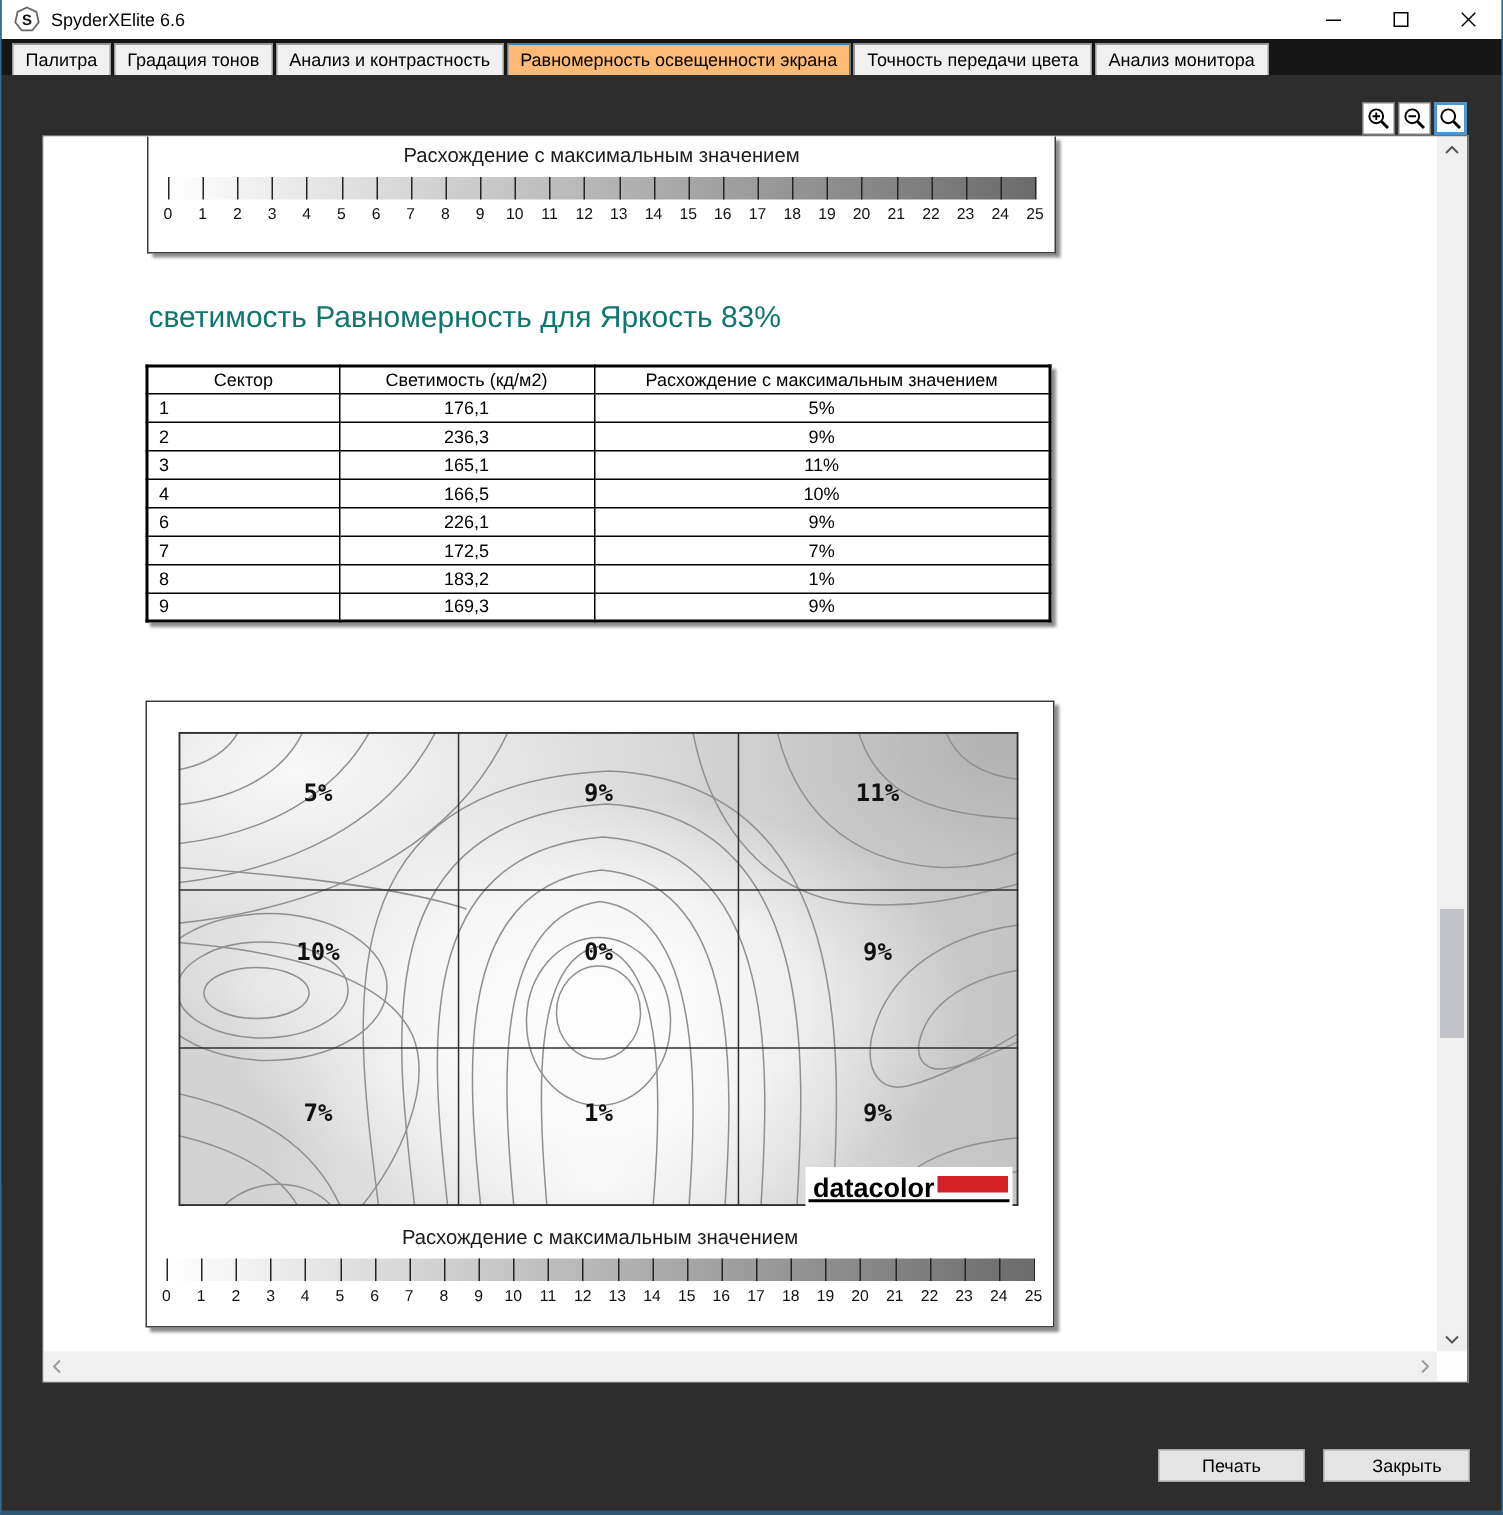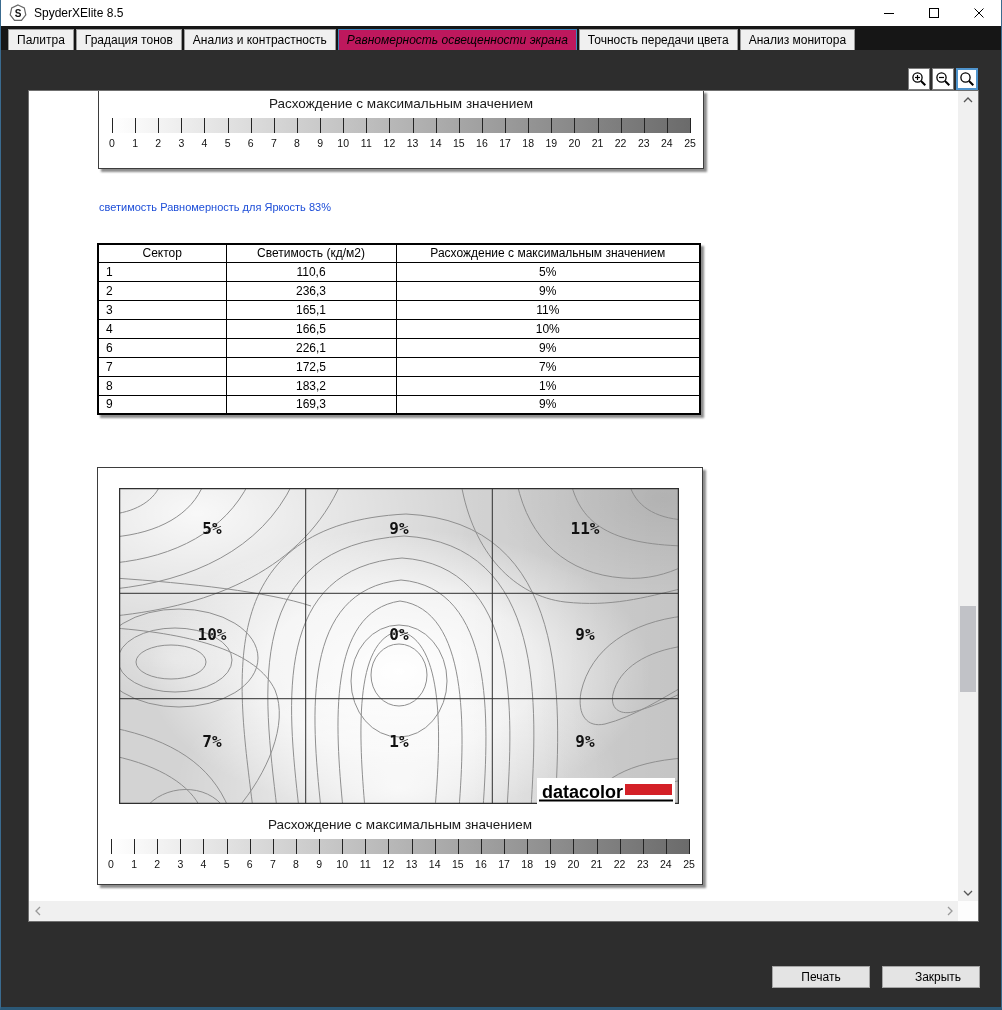--- a/index.html
+++ b/index.html
@@ -10,21 +10,21 @@
   
   .titlebar { position: absolute; left: 0; top: 0; width: 100%; height: 26px; background: #fff; display: flex; align-items: center; }
   .appicon { margin-left: 8px; width: 18px; height: 18px; }
   .apptitle { margin-left: 7px; font-size: 12px; color: #000; }
   .wincontrols { position: absolute; right: 0; top: 0; height: 26px; display: flex; }
   .winbtn { width: 45px; height: 26px; display: flex; align-items: center; justify-content: center; background: #fff; }
 
   
   .tabbar { position: absolute; left: 0; top: 26px; width: 100%; height: 24px; background: #161616; display: flex; align-items: flex-end; padding-left: 7px; column-gap: 2px; }
   .tab { height: 21px; line-height: 20px; padding: 0 8px; background: #f0f0f0; color: #000; font-size: 12px; white-space: nowrap; border: 1px solid #9a9a9a; border-bottom: none; }
-  .tab.active { background: #be185d; border-color: #3d86bd; font-style: italic; }
+  .tab.active { background: #fdba74; border-color: #3d86bd; }
 
   
   .client { position: absolute; left: 0; top: 50px; width: 100%; height: 739px; background: #2d2d2d; }
 
   .toolbar { position: absolute; top: 18px; right: 23px; display: flex; column-gap: 2px; }
   .toolbtn { width: 22px; height: 22px; background: #fff; border: 1px solid #7c7c7c; display: flex; align-items: center; justify-content: center; }
   .toolbtn.selected { border: 2px solid #4f94cd; }
 
   
   .viewport { position: absolute; left: 27px; top: 40px; width: 951px; height: 832px; background: #fff; border: 1px solid #6f6f6f; }
@@ -45,21 +45,21 @@
   
   .scale { position: absolute; left: 0; right: 0; }
   .scale .stitle { text-align: center; font-size: 13.5px; color: #1a1a1a; }
   .scale .bar { position: absolute; left: 13px; right: 13px; height: 15px; background: linear-gradient(to right, #ffffff, #6b6b6b); }
   .scale .tick { position: absolute; top: 0; bottom: 0; width: 1px; background: #242424; }
   .scale .nums { position: absolute; left: 13px; right: 13px; height: 12px; }
   .scale .num { position: absolute; transform: translateX(-50%); font-size: 10.5px; color: #111; }
   .scale1 { top: 6px; height: 70px; } .scale1 .bar { top: 22px; } .scale1 .nums { top: 41px; }
   .scale2 { top: 349px; height: 64px; } .scale2 .bar { top: 22px; } .scale2 .nums { top: 41px; }
 
-  .heading { position: absolute; left: 70px; top: 110px; font-size: 11px; color: #1d4ed8; }
+  .heading { position: absolute; left: 70px; top: 110px; font-size: 20px; color: #0f766e; }
 
   
   table.report { position: absolute; left: 68px; top: 152px; border-collapse: collapse; box-shadow: 3px 3px 2px rgba(0,0,0,0.45); background: #fff; }
   table.report th, table.report td { border: 1px solid #000; font-size: 12px; font-weight: normal; color: #000; text-align: center; padding: 0; }
   table.report th { height: 18px; } table.report td { height: 19px; }
   table.report td.c-left { text-align: left; padding-left: 7px; }
   table.report { border: 2px solid #000; }
 
   .mapwrap { position: absolute; left: 21px; top: 20px; width: 560px; height: 316px; }
   .maplabel { font-family: "DejaVu Sans Mono", monospace; font-size: 16px; font-weight: bold; fill: #111; }
@@ -72,21 +72,21 @@
 </head>
 <body>
 
 <div class="window">
 
   <div class="titlebar">
     <svg class="appicon" viewBox="0 0 18 18">
       <polygon points="9,1 15.3,3.9 16.8,10.8 12.5,16.3 5.5,16.3 1.2,10.8 2.7,3.9" fill="none" stroke="#666" stroke-width="1.2"></polygon>
       <text x="9" y="12.5" text-anchor="middle" font-size="10" font-weight="bold" fill="#111">S</text>
     </svg>
-    <span class="apptitle">SpyderXElite 8.5</span>
+    <span class="apptitle">SpyderXElite 6.6</span>
     <div class="wincontrols">
       <div class="winbtn">
         <svg width="12" height="12" viewBox="0 0 12 12">
             <line x1="1" y1="6.5" x2="11" y2="6.5" stroke="#000" stroke-width="1"></line>
           </svg>
       </div>
       <div class="winbtn">
         <svg width="12" height="12" viewBox="0 0 12 12">
             <rect x="1.5" y="1.5" width="9" height="9" fill="none" stroke="#000" stroke-width="1"></rect>
           </svg>
@@ -184,21 +184,21 @@
           <thead>
               <tr id="thr">
                 <th>Сектор</th>
                 <th>Светимость (кд/м2)</th>
                 <th>Расхождение с максимальным значением</th>
               </tr>
             </thead>
           <tbody id="tbd">
               <tr>
                 <td class="c-left">1</td>
-                <td>110,6</td>
+                <td>176,1</td>
                 <td>5%</td>
               </tr>
               <tr>
                 <td class="c-left">2</td>
                 <td>236,3</td>
                 <td>9%</td>
               </tr>
               <tr>
                 <td class="c-left">3</td>
                 <td>165,1</td>

